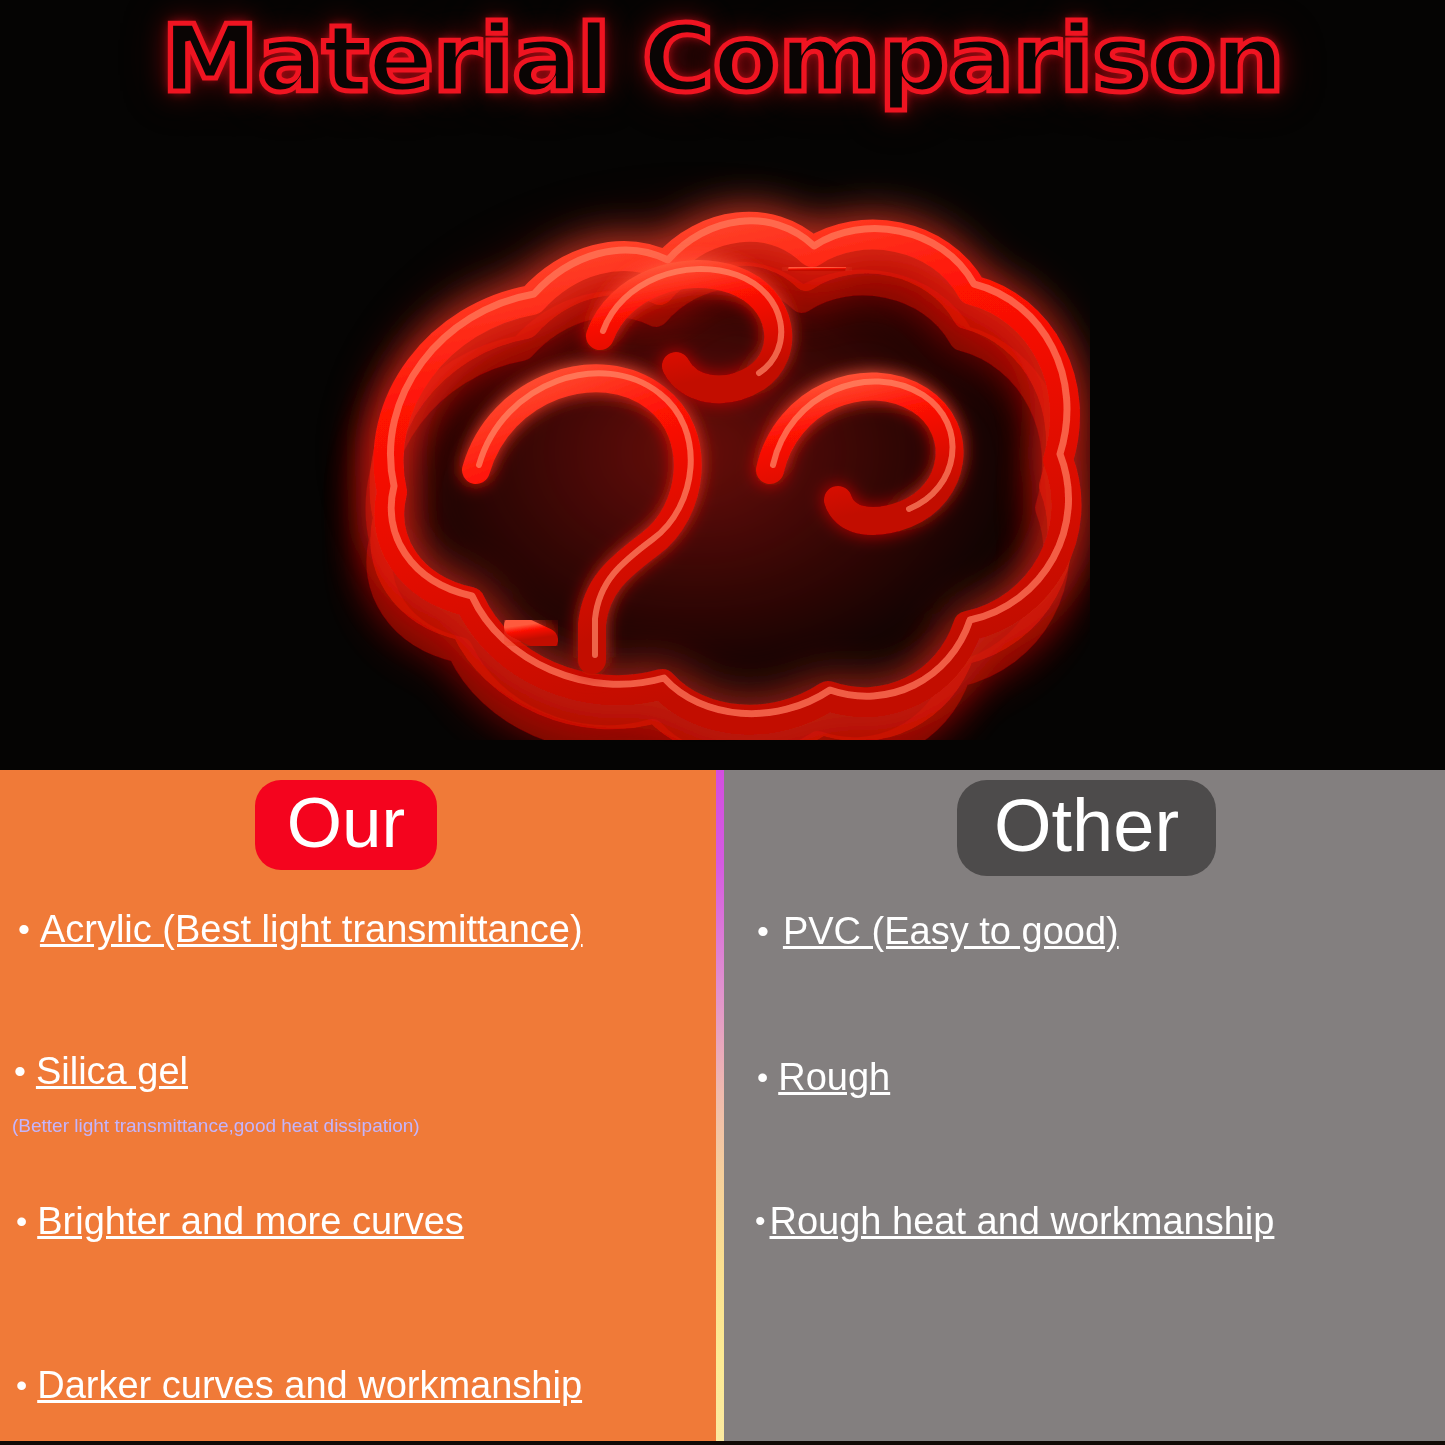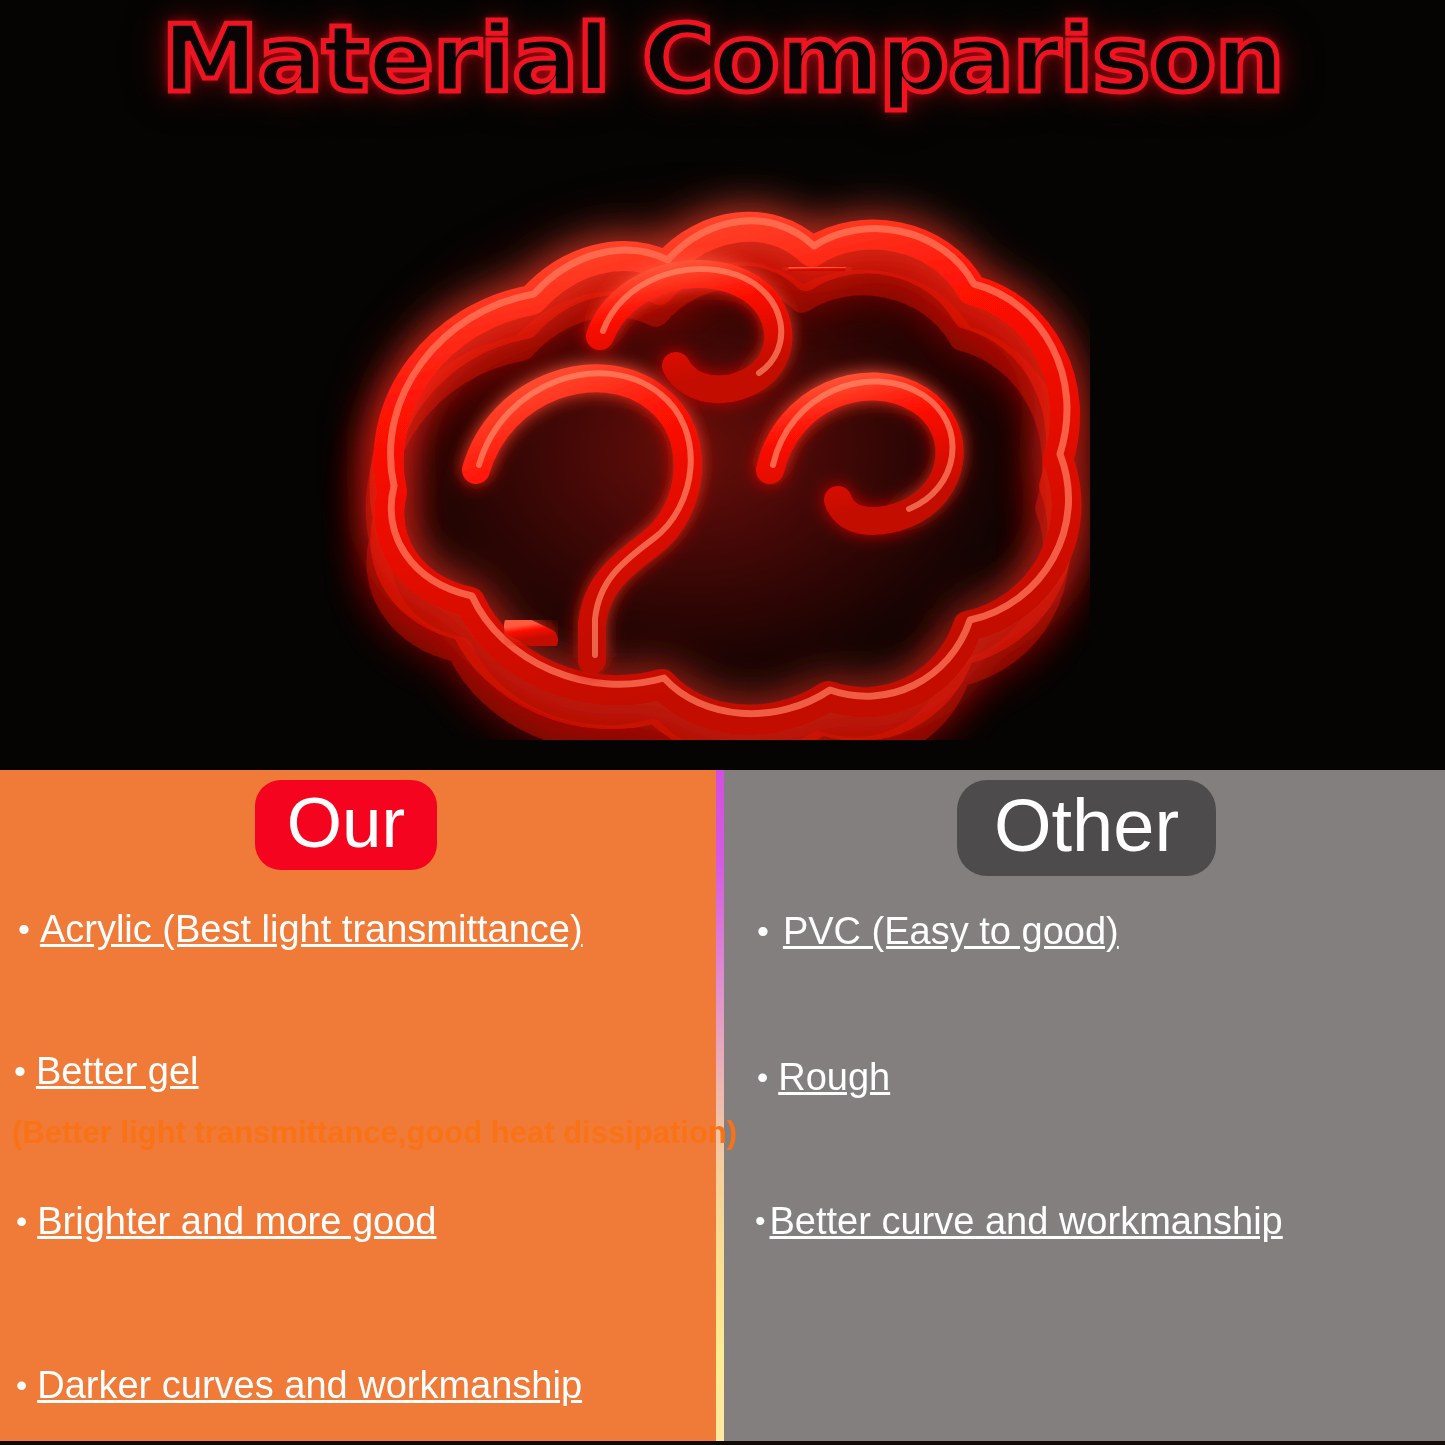--- a/index.html
+++ b/index.html
@@ -156,26 +156,25 @@
   .txt { line-height: 1; text-decoration: underline; }
 
   
   #our-r1 { left: 18px;  top: 140px; font-size: 38px; }
   #our-r1 .dot { font-size: 34px; position: relative; top: 2px; }
   #our-r2 { left: 14px;  top: 282px; font-size: 38px; }
   #our-r2 .dot { font-size: 34px; position: relative; top: 2px; }
   #our-sub {
     position: absolute;
     left: 12px; top: 345px;
-    color: #f97316;
-    font-size: 31px;
+    color: #c4b5fd;
+    font-size: 19px;
     font-family: "Liberation Sans", sans-serif;
     white-space: nowrap;
     user-select: none;
-    font-weight: bold;
   }
   #our-r3 { left: 16px;  top: 432px; font-size: 38px; }
   #our-r3 .dot { font-size: 32px; position: relative; top: 3px; }
   #our-r4 { left: 16px;  top: 596px; font-size: 38px; }
   #our-r4 .dot { font-size: 32px; position: relative; top: 3px; }
 
   
   #oth-r1 { left: 757px; top: 142px; font-size: 38px; }
   #oth-r1 .dot { font-size: 34px; position: relative; top: 2px; margin-right: 14px; }
   #oth-r2 { left: 757px; top: 288px; font-size: 38px; }
@@ -323,45 +322,45 @@
 
     <div class="badge" id="badge-other">Other</div>
 
     <div class="bullet-row" id="our-r1">
       <span class="dot">•</span>
       <span class="txt">Acrylic (Best light transmittance)</span>
     </div>
 
     <div class="bullet-row" id="our-r2">
       <span class="dot">•</span>
-      <span class="txt">Better gel</span>
+      <span class="txt">Silica gel</span>
     </div>
 
     <div id="our-sub">(Better light transmittance,good heat dissipation)</div>
 
     <div class="bullet-row" id="our-r3">
       <span class="dot">•</span>
-      <span class="txt">Brighter and more good</span>
+      <span class="txt">Brighter and more curves</span>
     </div>
 
     <div class="bullet-row" id="our-r4">
       <span class="dot">•</span>
       <span class="txt">Darker curves and workmanship</span>
     </div>
 
     <div class="bullet-row" id="oth-r1">
       <span class="dot">•</span>
       <span class="txt">PVC (Easy to good)</span>
     </div>
 
     <div class="bullet-row" id="oth-r2">
       <span class="dot">•</span>
       <span class="txt">Rough</span>
     </div>
 
     <div class="bullet-row" id="oth-r3">
       <span class="dot">•</span>
-      <span class="txt">Better curve and workmanship</span>
+      <span class="txt">Rough heat and workmanship</span>
     </div>
   </div>
 
   <div id="bottom-strip"></div>
 </div>
 
 </body></html>

